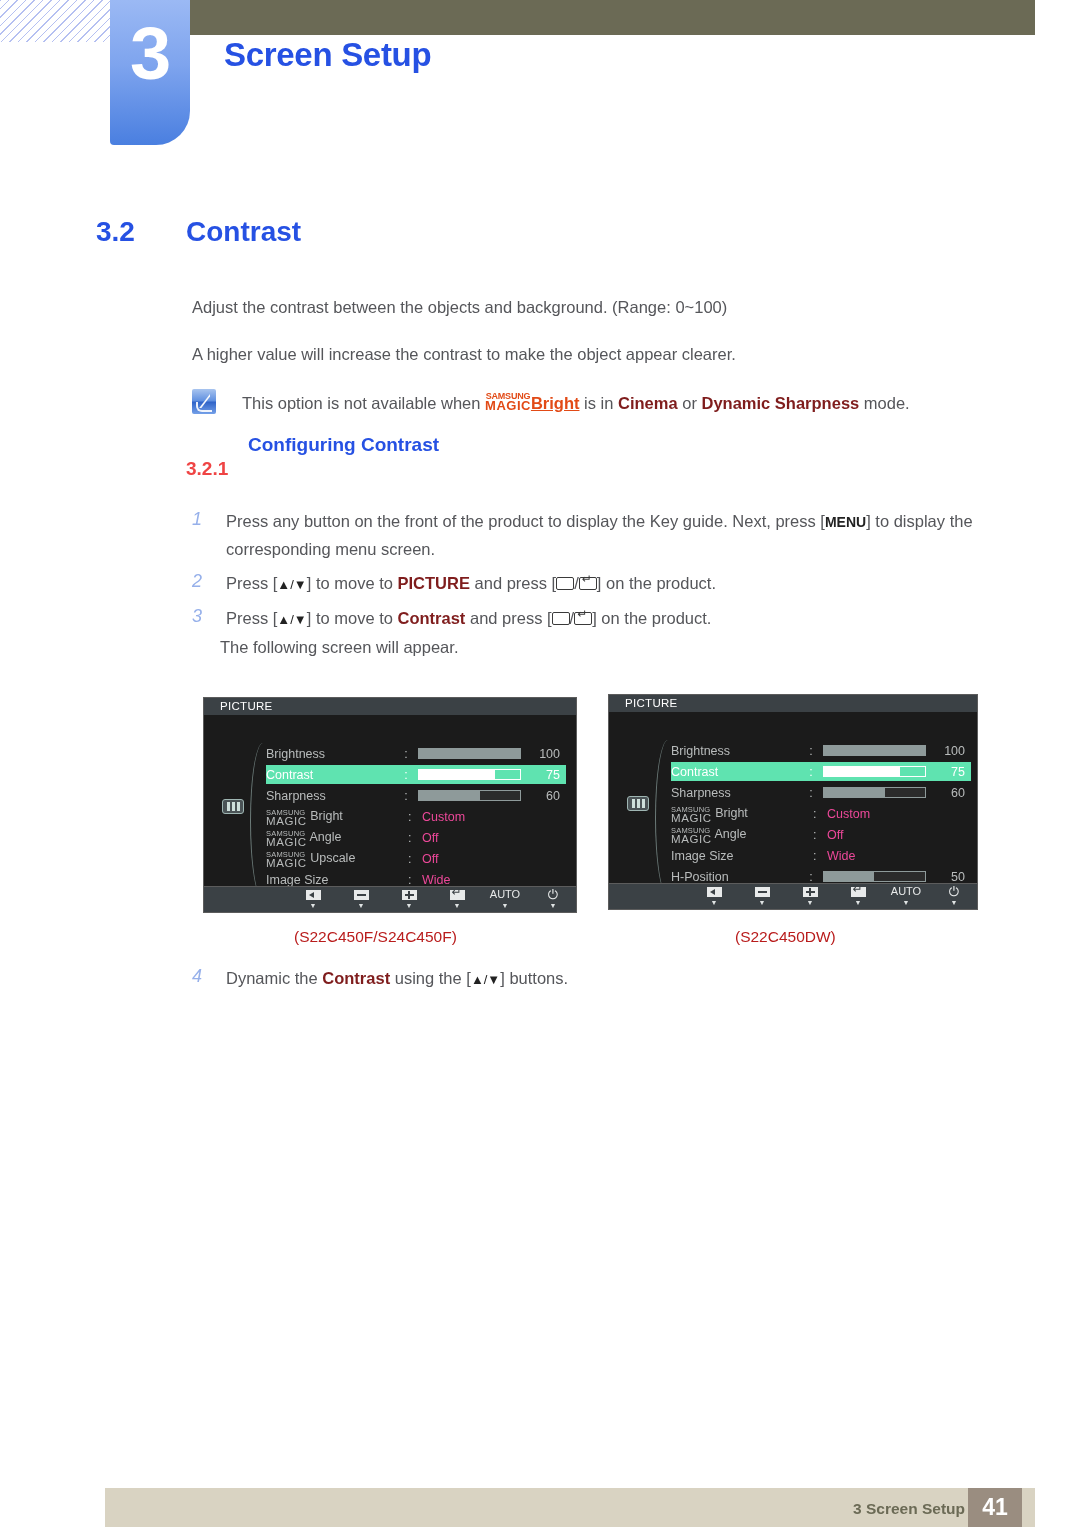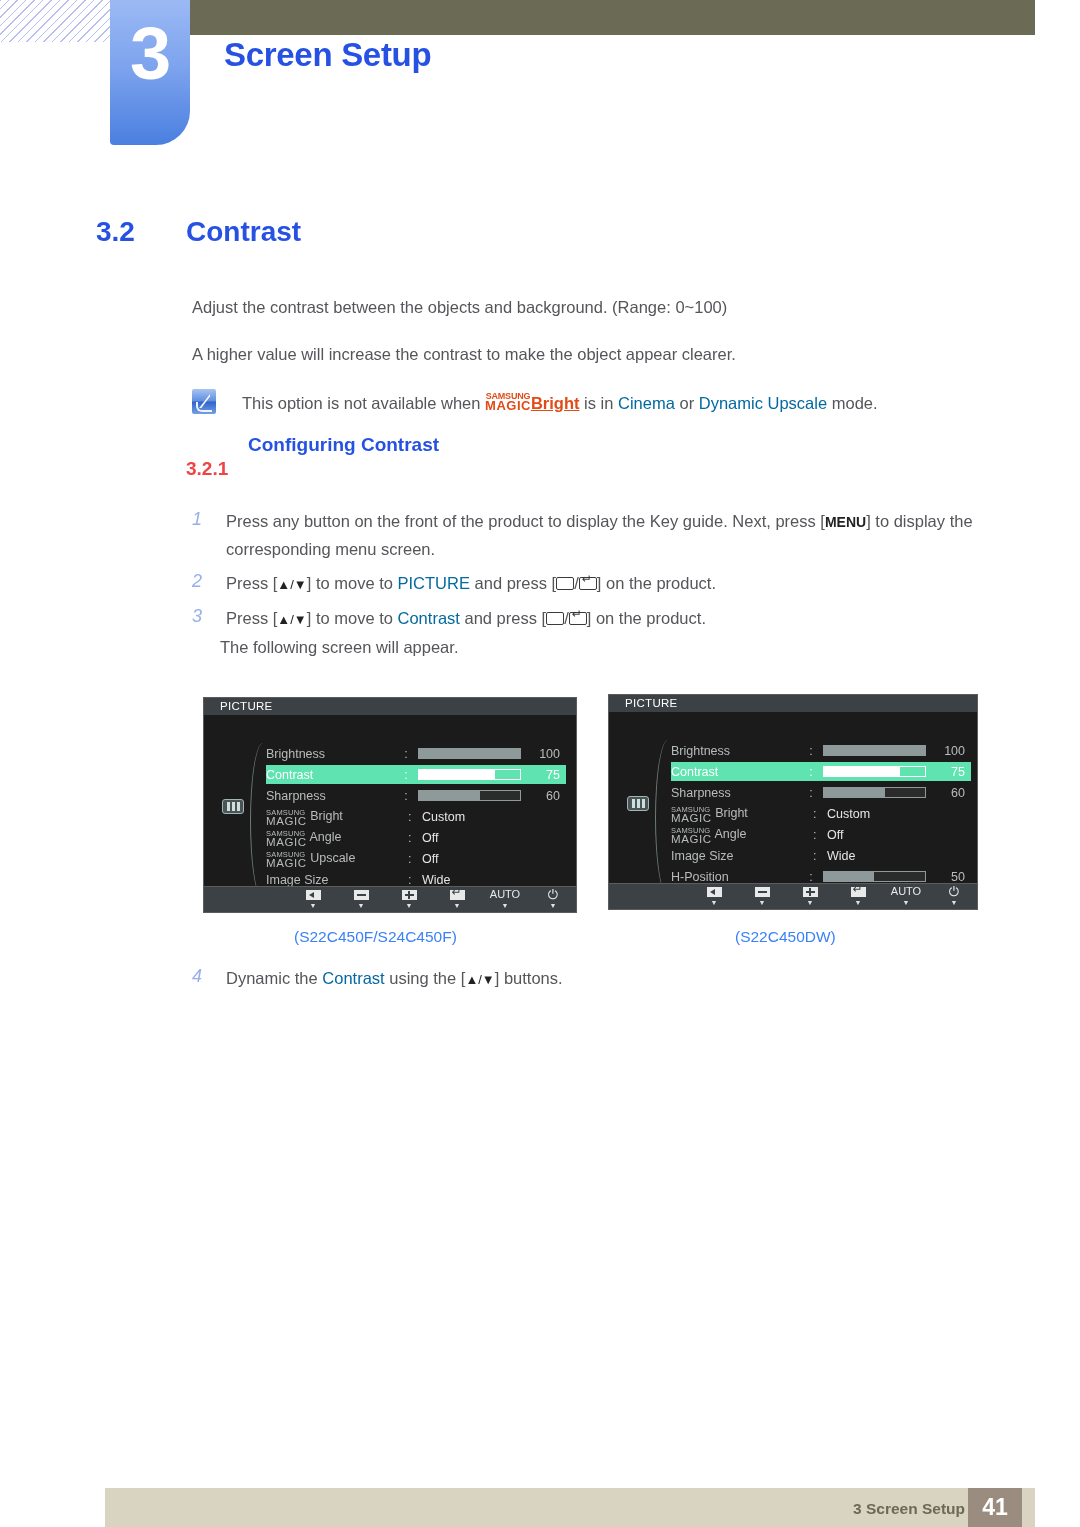--- a/index.html
+++ b/index.html
@@ -136,21 +136,21 @@
     position: relative;
     vertical-align: baseline;
     line-height: 9px;
     text-align: center;
     color: #e24a16;
     font-weight: bold;
     transform: translateY(1px);
   }
   .magic .m-top { font-size: 9px; letter-spacing: -0.2px; display:block; }
   .magic .m-bot { font-size: 13px; letter-spacing: 0.5px; display:block; }
-  .orange { color: #0369a1; font-weight: normal; }
+  .orange { color: #7f1d1d; font-weight: bold; }
   .orange-u { color: #e24a16; font-weight: bold; text-decoration: underline; }
 
   
   .subsec-num {
     position: absolute;
     left: 186px; top: 458px;
     font-size: 19px;
     font-weight: bold;
     color: #ef4444;
   }
@@ -263,21 +263,21 @@
     position: absolute;
     height: 19px;
     display: flex;
     align-items: center;
     font-size: 12.5px;
     color: #b9bcbc;
     white-space: nowrap;
   }
   .osd-row .lbl { width: 142px; }
   .osd-row .colon { width: 14px; color:#b9bcbc; }
-  .osd-row .val { color: #e5e5e5; }
+  .osd-row .val { color: #ec4899; }
   .osd-row.selected {
     background: #5fe3b0;
     color: #ffffff;
   }
   .osd-row.selected .lbl,
   .osd-row.selected .colon,
   .osd-row.selected .val { color: #ffffff; }
 
   .bar {
     width: 106px; height: 11px;
@@ -379,21 +379,21 @@
     position:absolute; left:2px; top:-4px;
     font-size:12px; color:#3b4145; line-height:12px;
   }
   .power {
     font-size: 13px; color:#e8eaea; line-height:13px;
   }
 
   .caption {
     position: absolute;
     font-size: 15.5px;
-    color: #3b82f6;
+    color: #b91c1c;
   }
 
   
   .foot-bar {
     position: absolute;
     left: 105px; top: 1488px;
     width: 930px; height: 39px;
     background: #d9d3c2;
   }
   .foot-label {
@@ -432,21 +432,21 @@
 <div class="para p2">A higher value will increase the contrast to make the object appear clearer.</div>
 
 <div class="note-row">
   <div class="note-icon"></div>
   <div class="note-text">
     <span>This option is not available when</span>
     <span class="magic"><span class="m-top">SAMSUNG</span><span class="m-bot">MAGIC</span></span><span class="orange-u">Bright</span>
     <span>is in</span>
     <span class="orange">Cinema</span>
     <span>or</span>
-    <span class="orange">Dynamic Upscale</span>
+    <span class="orange">Dynamic Sharpness</span>
     <span>mode.</span>
   </div>
 </div>
 
 <div class="subsec-num">3.2.1</div>
 <div class="subsec-title">Configuring Contrast</div>
 
 <div class="step-num s1n">1</div>
 <div class="step-txt s1t">
   <span>Press any button on the front of the product to display the Key guide. Next, press [</span><span class="kbd">MENU</span><span>] to display the corresponding menu screen.</span>

